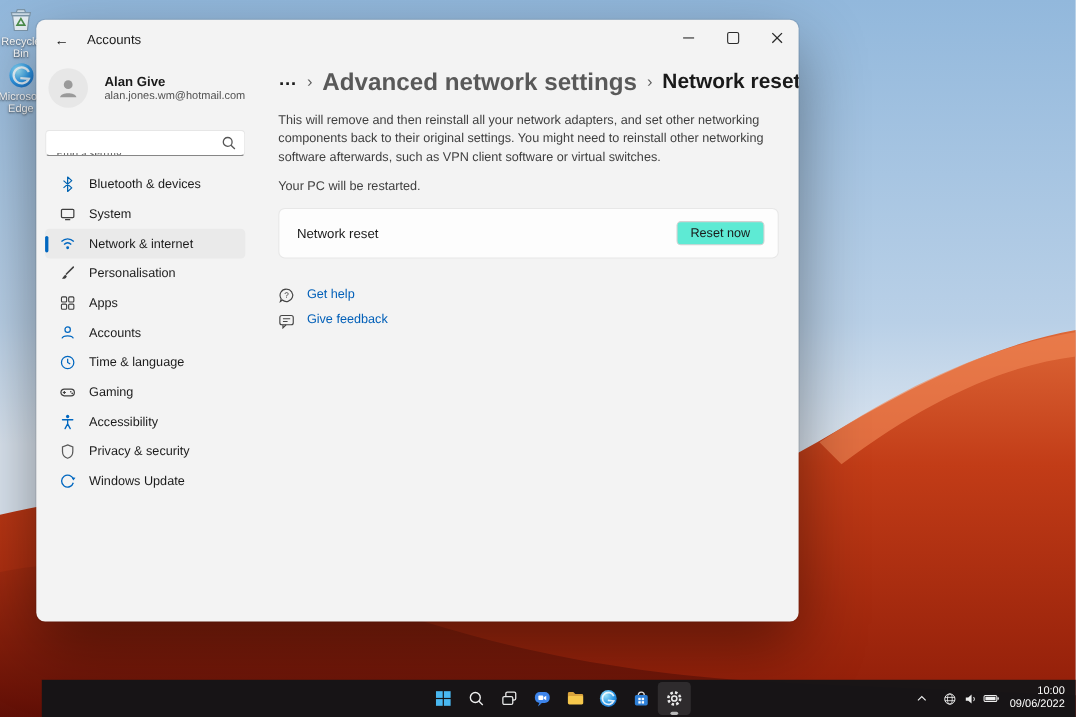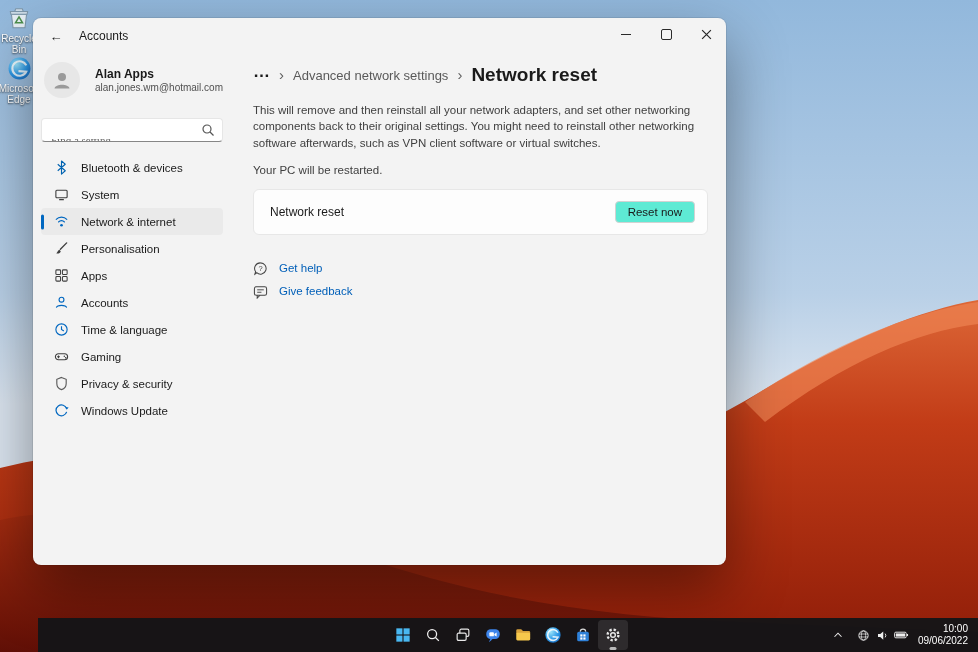--- a/index.html
+++ b/index.html
@@ -40,21 +40,21 @@
   .nav-item{position:relative;height:27px;width:182px;box-sizing:border-box;display:flex;align-items:center;
     gap:12px;padding:0 0 0 13px;border-radius:4px;font-size:11.5px;color:#1b1b1b;cursor:pointer;}
   .nav-item.selected{background:#eaeaea;}
   .accent-pill{position:absolute;left:0;top:50%;transform:translateY(-50%);width:3px;height:15px;border-radius:2px;background:#0067c0;}
   .nav-ic{flex-shrink:0;display:flex;}
   
   .main{position:absolute;left:200px;top:36px;right:0;bottom:0;padding:8px 18px 0 20px;box-sizing:border-box;}
   .breadcrumb{display:flex;align-items:center;gap:9px;height:26px;}
   .bc-ellipsis{font-size:17px;font-weight:bold;color:#1a1a1a;line-height:10px;padding-bottom:7px;cursor:pointer;}
   .bc-sep{font-size:15px;color:#5e5e5e;padding-bottom:2px;}
-  .bc-parent{font-size:13px;font-weight:400;color:#595959;cursor:pointer;white-space:nowrap;}
+  .bc-parent{font-size:22px;font-weight:700;color:#595959;cursor:pointer;white-space:nowrap;}
   .bc-current{font-size:19px;font-weight:600;color:#1a1a1a;white-space:nowrap;}
   .desc{margin-top:14px;font-size:11.5px;color:#404040;line-height:1.42;max-width:452px;}
   .note{margin-top:13px;font-size:11.5px;color:#404040;}
   .card{margin-top:13px;height:46px;max-width:458px;background:#fdfdfd;border:1px solid #e7e7e7;border-radius:6px;
     display:flex;align-items:center;padding:0 12px 0 16px;box-sizing:border-box;}
   .card-label{font-size:12px;color:#1a1a1a;flex:1;}
   .reset-btn{font-family:inherit;font-size:11.5px;color:#1a1a1a;background:#5eead4;border:1px solid #d2d2d2;
     border-radius:4px;padding:4px 12px;cursor:pointer;}
   .links{margin-top:24px;display:flex;flex-direction:column;gap:4px;}
   .link-row{display:flex;align-items:center;gap:11px;height:19px;}
@@ -145,21 +145,21 @@
 
   <div class="sidebar">
     <div class="profile">
       <div class="avatar">
         <svg width="22" height="22" viewBox="0 0 22 22">
           <circle cx="11" cy="8" r="4" fill="#9a9a9a"></circle>
           <path d="M3.5 19.5 C4.5 14.5 17.5 14.5 18.5 19.5 Z" fill="#9a9a9a"></path>
         </svg>
       </div>
       <div>
-        <div class="profile-name">Alan Apps</div>
+        <div class="profile-name">Alan Give</div>
         <div class="profile-email">alan.jones.wm@hotmail.com</div>
       </div>
     </div>
 
     <div class="search-box">
       <input type="text" placeholder="Find a setting" style="">
       <svg class="search-glyph" width="14" height="14" viewBox="0 0 14 14">
         <circle cx="6" cy="6" r="4" fill="none" stroke="#555" stroke-width="1.2"></circle>
         <path d="M9 9 L12.5 12.5" stroke="#555" stroke-width="1.2"></path>
       </svg>
@@ -247,20 +247,29 @@
           <svg width="15" height="15" viewBox="0 0 16 16">
               <rect x="1.5" y="5" width="13" height="6.5" rx="3.2" fill="none" stroke="#3f3f3f" stroke-width="1.2"></rect>
               <path d="M4.8 6.8 v3 M3.3 8.3 h3" stroke="#3f3f3f" stroke-width="1.1"></path>
               <circle cx="11" cy="7.6" r="0.8" fill="#3f3f3f"></circle>
               <circle cx="12.4" cy="9.2" r="0.8" fill="#3f3f3f"></circle>
             </svg>
         </span>
         <span>Gaming</span>
       </div>
 
+      <div class="nav-item">
+        <span class="nav-ic">
+          <svg width="15" height="15" viewBox="0 0 16 16">
+              <circle cx="8" cy="2.8" r="1.6" fill="#0067c0"></circle>
+              <path d="M3 6 H13 M8 6 V10 M8 10 L5.5 14.5 M8 10 L10.5 14.5" fill="none" stroke="#0067c0" stroke-width="1.3" stroke-linecap="round"></path>
+            </svg>
+        </span>
+        <span>Accessibility</span>
+      </div>
 
       <div class="nav-item">
         <span class="nav-ic">
           <svg width="15" height="15" viewBox="0 0 16 16">
               <path d="M8 1.5 L13 3.5 V8 C13 11.5 10.5 13.8 8 14.5 C5.5 13.8 3 11.5 3 8 V3.5 Z" fill="none" stroke="#5a5a5a" stroke-width="1.2"></path>
             </svg>
         </span>
         <span>Privacy &amp; security</span>
       </div>
 

